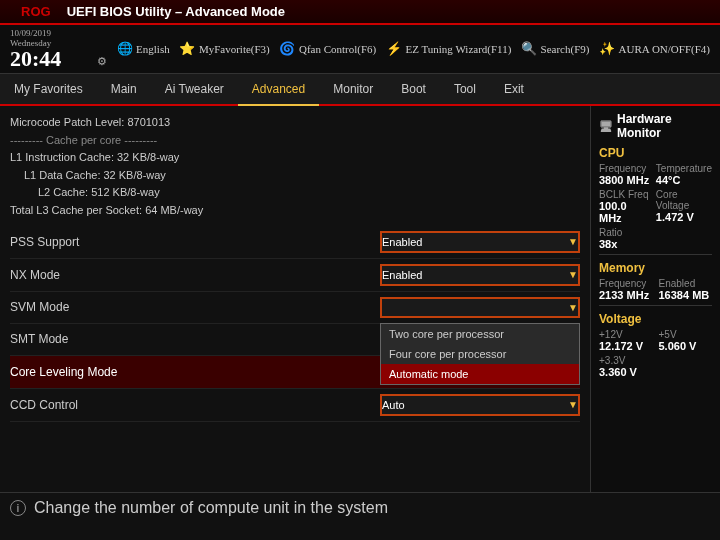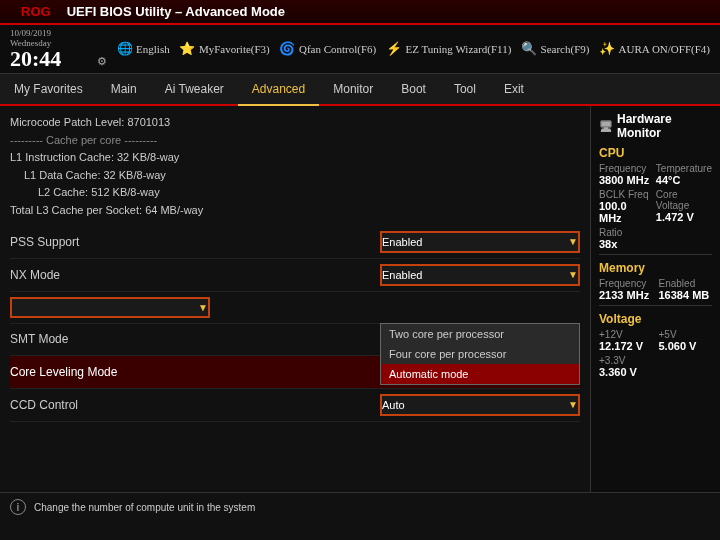--- a/index.html
+++ b/index.html
@@ -248,21 +248,21 @@
       display: flex;
       align-items: center;
       justify-content: center;
       color: #888;
       font-size: 10px;
       font-weight: bold;
       flex-shrink: 0;
     }
     .info-text {
       color: #ccc;
-      font-size: 10px;
+      font-size: 16px;
     }
     .warning-text {
       color: #cc8800;
       font-size: 11px;
     }
   </style>
 </head>
 <body>
 
 <div id="title-bar">
@@ -337,20 +337,21 @@
 
       <div class="setting-row">
         <span class="setting-label">NX Mode</span>
         <div class="setting-dropdown">
           <span>Enabled</span>
           <span class="arrow">▼</span>
         </div>
       </div>
 
       <div class="setting-row" style="position:relative;">
+        <span class="setting-label">SVM Mode</span>
         <div class="setting-dropdown">
           <span></span>
           <span class="arrow">▼</span>
         </div>
 
         <div class="dropdown-popup">
           <div class="dp-item">Two core per processor</div>
           <div class="dp-item">Four core per processor</div>
           <div class="dp-item selected">Automatic mode</div>
         </div>

